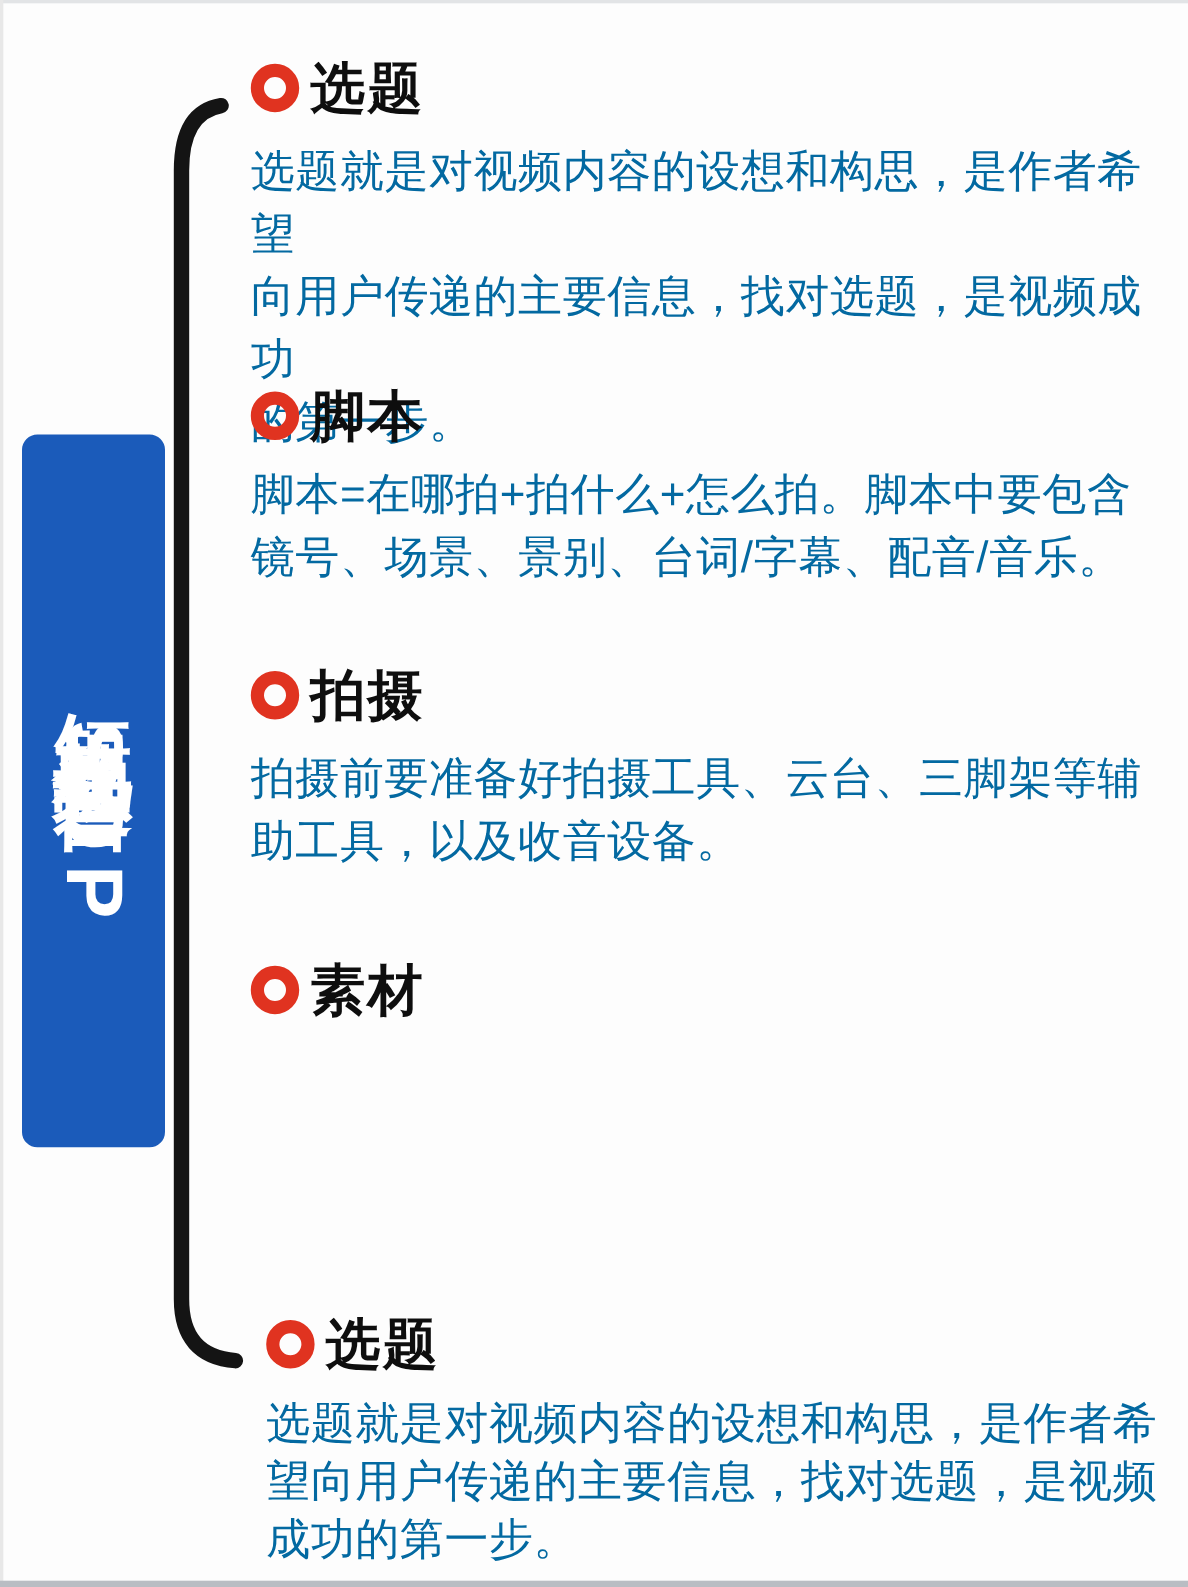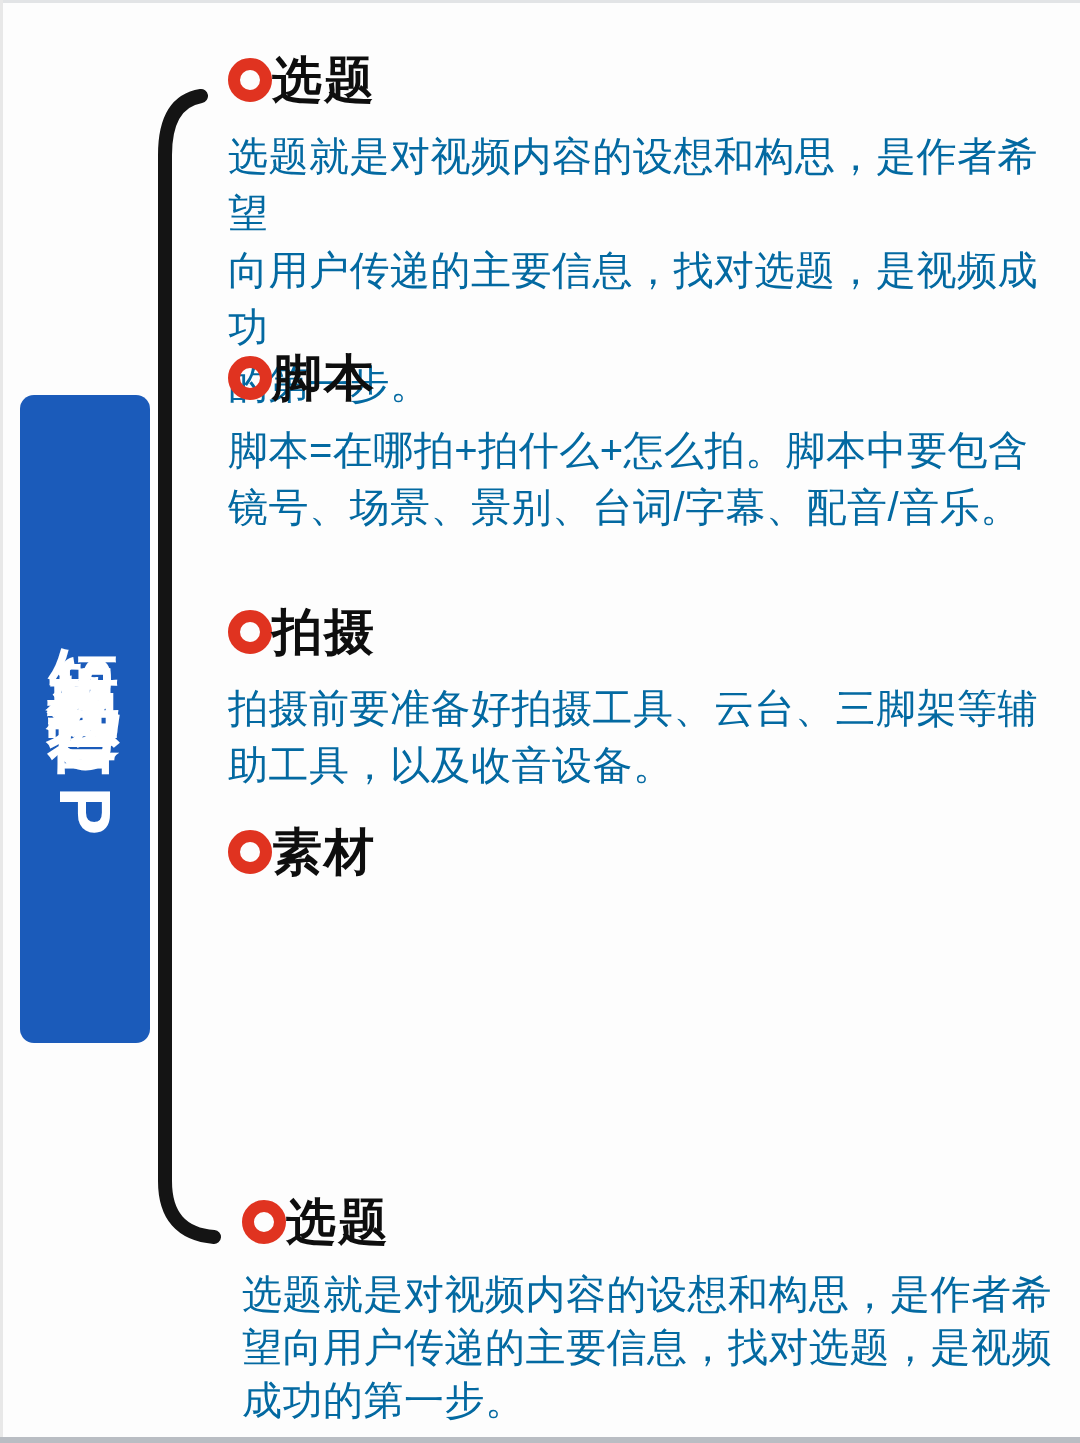--- a/index.html
+++ b/index.html
@@ -66,20 +66,21 @@
   
   .section {
     position: absolute;
     left: 228px;
     width: 840px;
   }
   .section.shifted { left: 242px; }
   .heading-row {
     display: flex;
     align-items: center;
+    gap: 10px;
     height: 56px;
   }
   .bullet {
     width: 20px; height: 20px;
     border: 12px solid #e03320;
     border-radius: 50%;
     background: transparent;
     flex: 0 0 auto;
   }
   .heading {
@@ -99,21 +100,21 @@
     letter-spacing: 0.5px;
   }
   .section.shifted .body { line-height: 53px; }
 
   .s1 { top: 52px; }
   .s1 .body-wrap { margin-top: 20px; }
   .s2 { top: 350px; }
   .s2 .body-wrap { margin-top: 16px; }
   .s3 { top: 604px; }
   .s3 .body-wrap { margin-top: 20px; }
-  .s4 { top: 824px; }
+  .s4 { top: 872px; }
   .s4 .body-wrap { margin-top: 18px; }
   .s5 { top: 1194px; }
   .s5 .body-wrap { margin-top: 18px; }
 </style>
 </head>
 <body>
 
 <div class="canvas">
 
   <div class="edge-top"></div>

